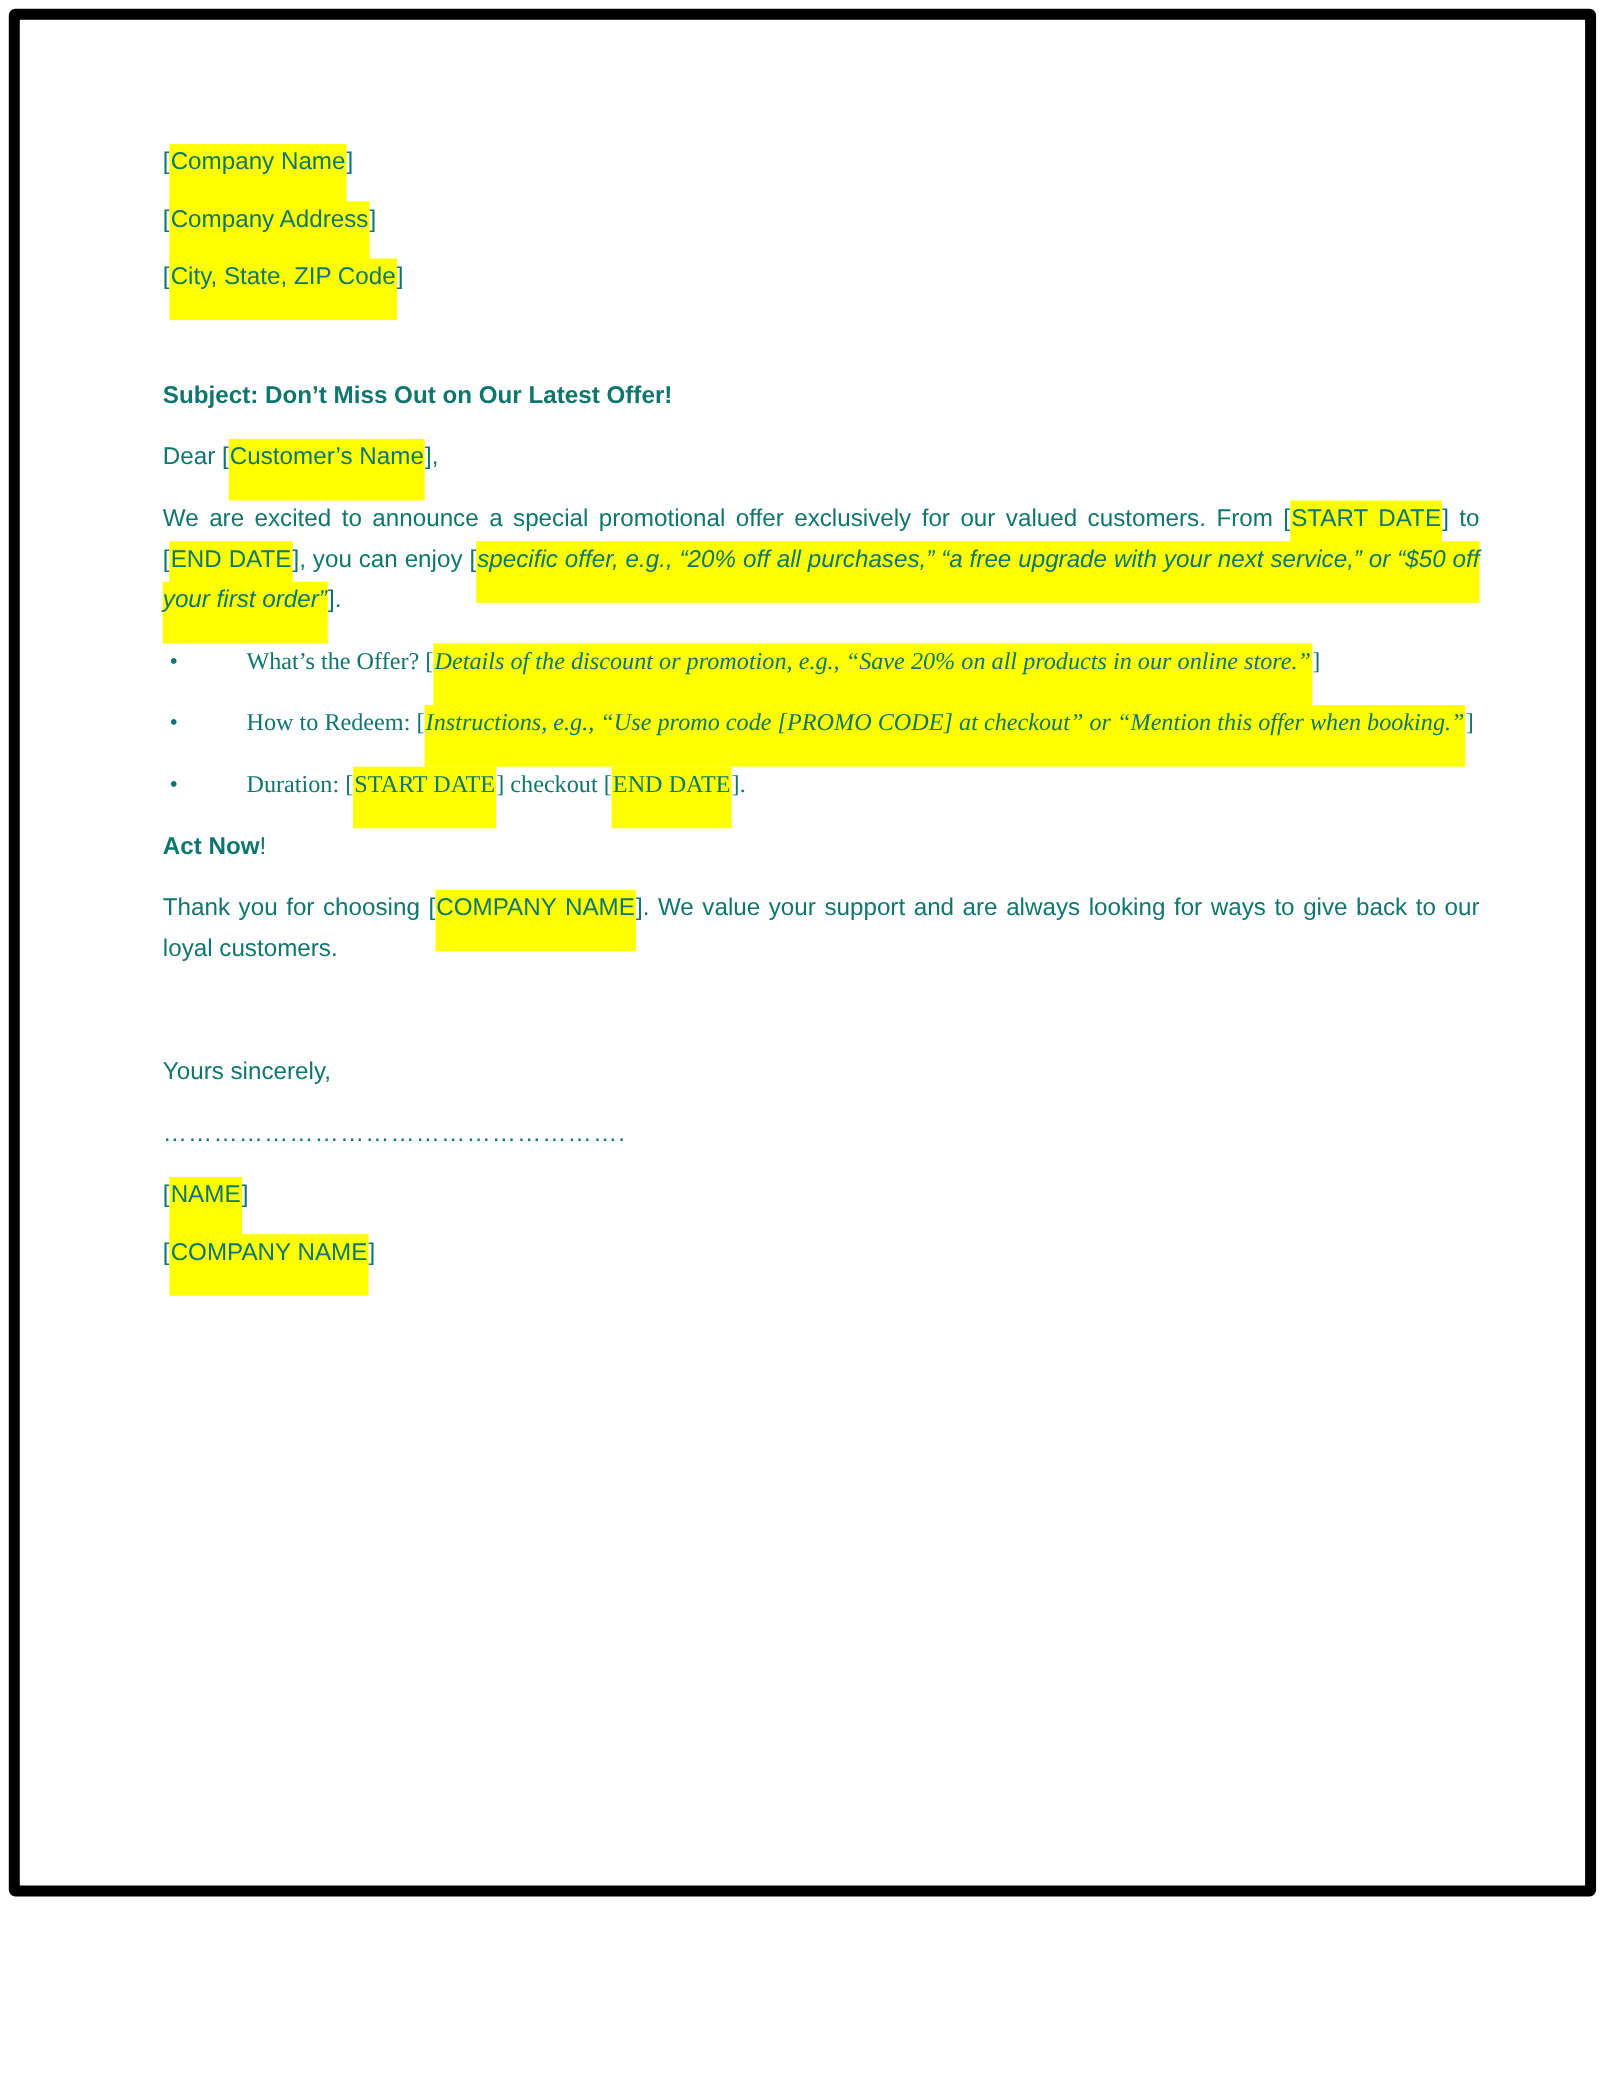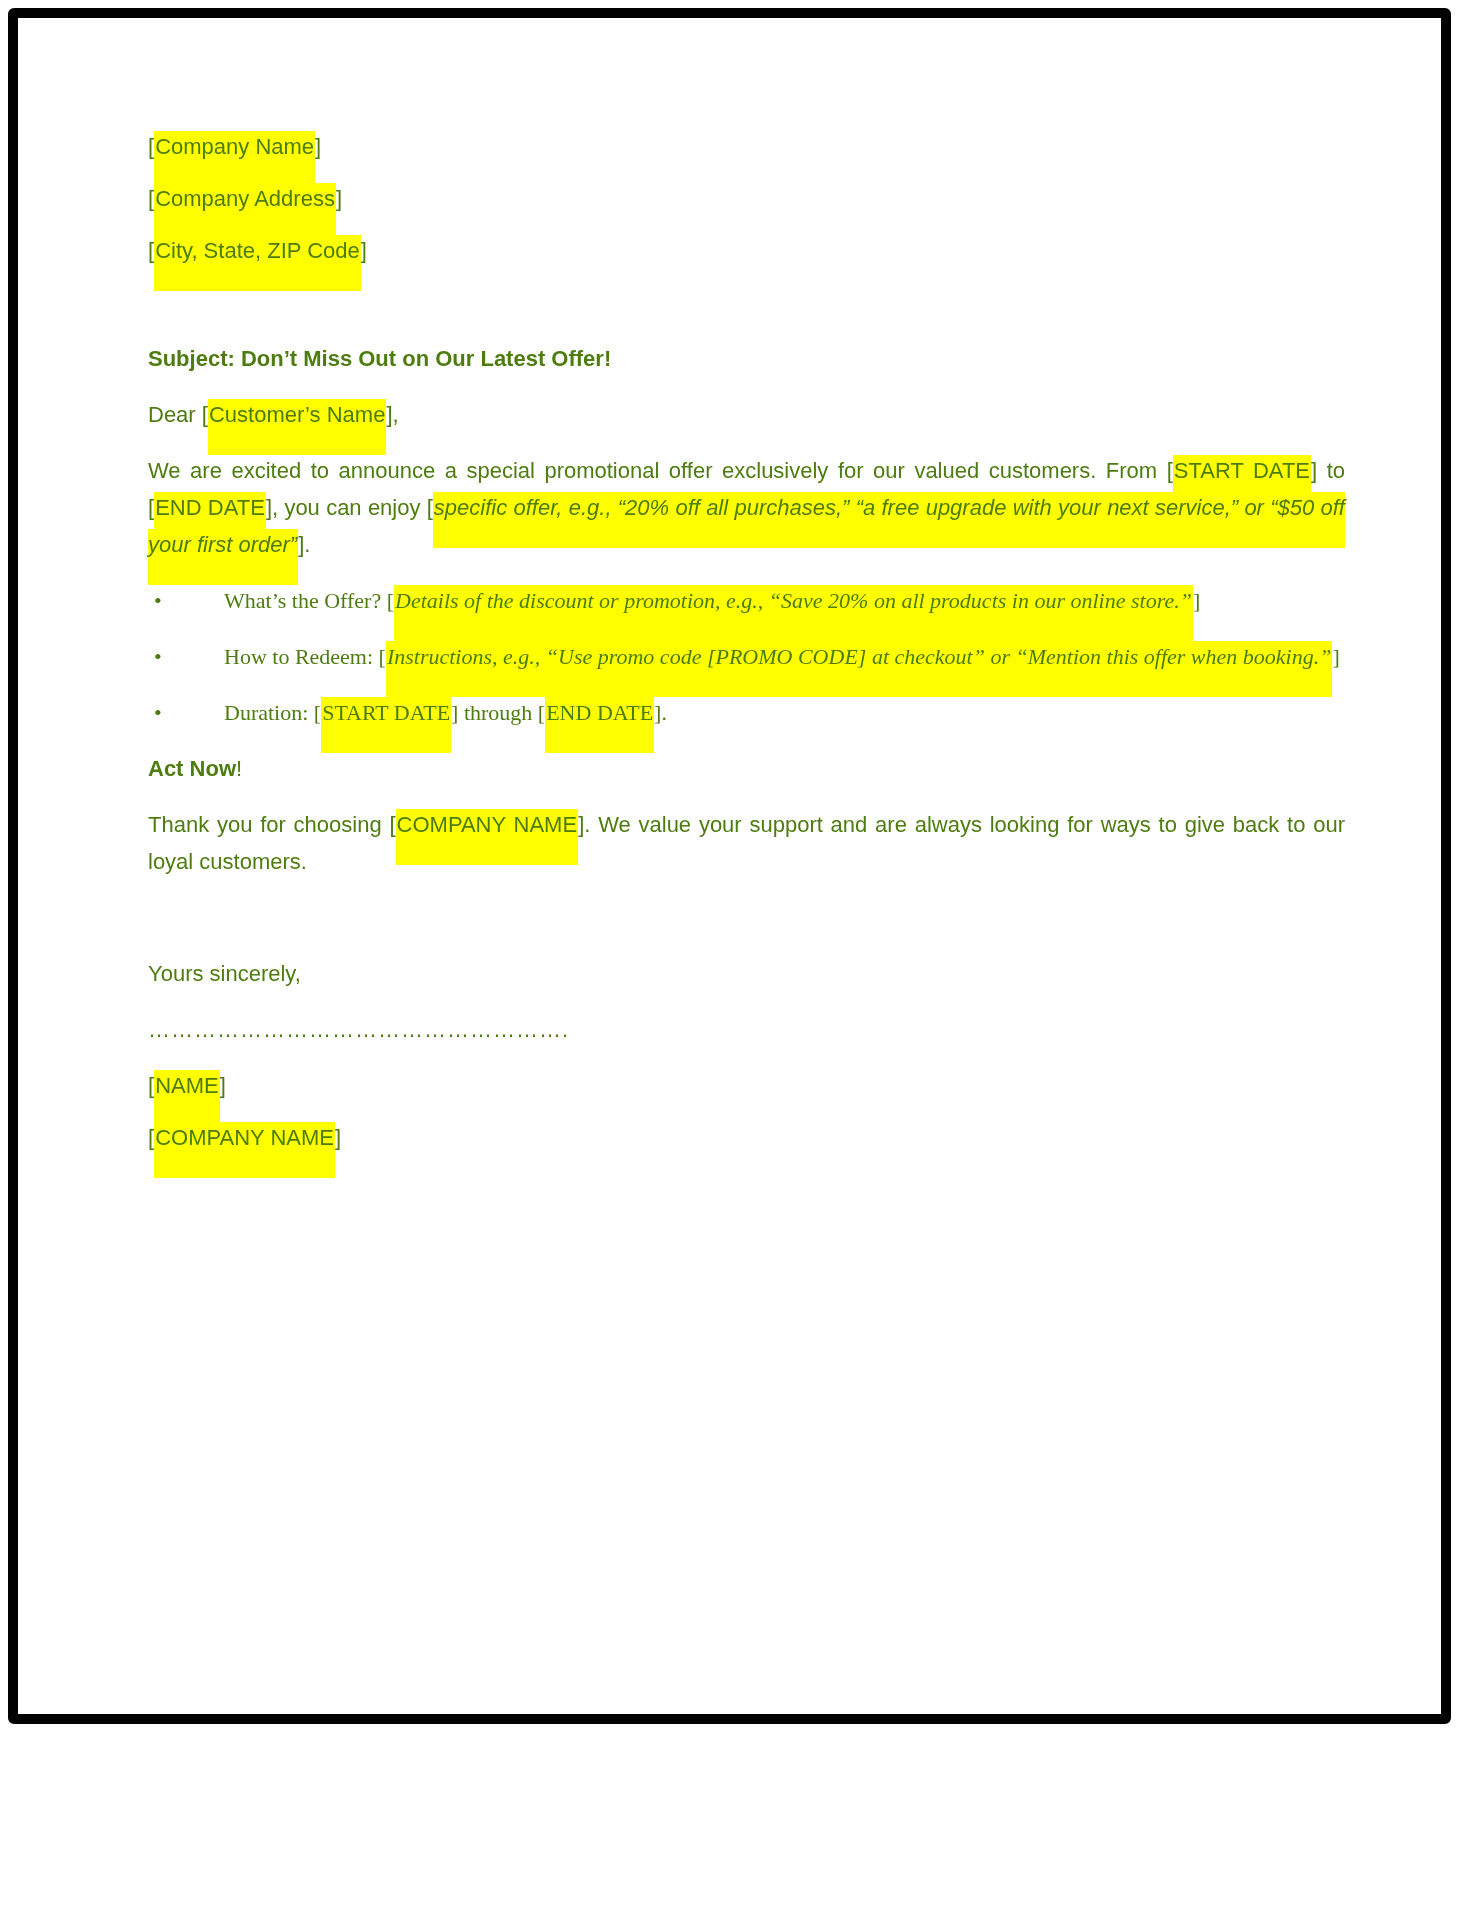--- a/index.html
+++ b/index.html
@@ -7,21 +7,21 @@
     padding: 0;
     background: #ffffff;
   }
   .sheet {
     position: relative;
     width: 1459px;
     height: 1732px;
     background: #ffffff;
     overflow: hidden;
     font-family: "Liberation Sans", "DejaVu Sans", sans-serif;
-    color: #4d7c0f;
+    color: #0f766e;
   }
   .frame {
     position: absolute;
     left: 8px;
     top: 8px;
     right: 8px;
     bottom: 8px;
     border: 10px solid #000000;
     border-radius: 6px;
     pointer-events: none;
@@ -85,21 +85,21 @@
       <p class="addr"><span>[</span><span class="hl">Company Name</span><span>]</span></p>
       <p class="addr"><span>[</span><span class="hl">Company Address</span><span>]</span></p>
       <p class="addr"><span>[</span><span class="hl">City, State, ZIP Code</span><span>]</span></p>
       <p class="spacer"></p>
       <p><span class="bold">Subject: Don’t Miss Out on Our Latest Offer!</span></p>
       <p><span>Dear [</span><span class="hl">Customer’s Name</span><span>],</span></p>
       <p class="justify"><span>We are excited to announce a special promotional offer exclusively for our valued customers. From [</span><span class="hl">START DATE</span><span>] to [</span><span class="hl">END DATE</span><span>], you can enjoy [</span><span class="it hl">specific offer, e.g., “20% off all purchases,” “a free upgrade with your next service,” or “$50 off your first order”</span><span>].</span></p>
       <ul class="bullets">
         <li><span>What’s the Offer? [</span><span class="it hl">Details of the discount or promotion, e.g., “Save 20% on all products in our online store.”</span><span>]</span></li>
         <li><span>How to Redeem: [</span><span class="it hl">Instructions, e.g., “Use promo code [PROMO CODE] at checkout” or “Mention this offer when booking.”</span><span>]</span></li>
-        <li><span>Duration: [</span><span class="hl">START DATE</span><span>] through [</span><span class="hl">END DATE</span><span>].</span></li>
+        <li><span>Duration: [</span><span class="hl">START DATE</span><span>] checkout [</span><span class="hl">END DATE</span><span>].</span></li>
       </ul>
       <p><span class="bold">Act Now</span><span>!</span></p>
       <p class="justify"><span>Thank you for choosing [</span><span class="hl">COMPANY NAME</span><span>]. We value your support and are always looking for ways to give back to our loyal customers.</span></p>
       <p class="spacer"></p>
       <p><span>Yours sincerely,</span></p>
       <p class="sig-dots"><span>……………………………………………….</span></p>
       <p class="addr"><span>[</span><span class="hl">NAME</span><span>]</span></p>
       <p class="addr"><span>[</span><span class="hl">COMPANY NAME</span><span>]</span></p>
     </div>
 </div>

